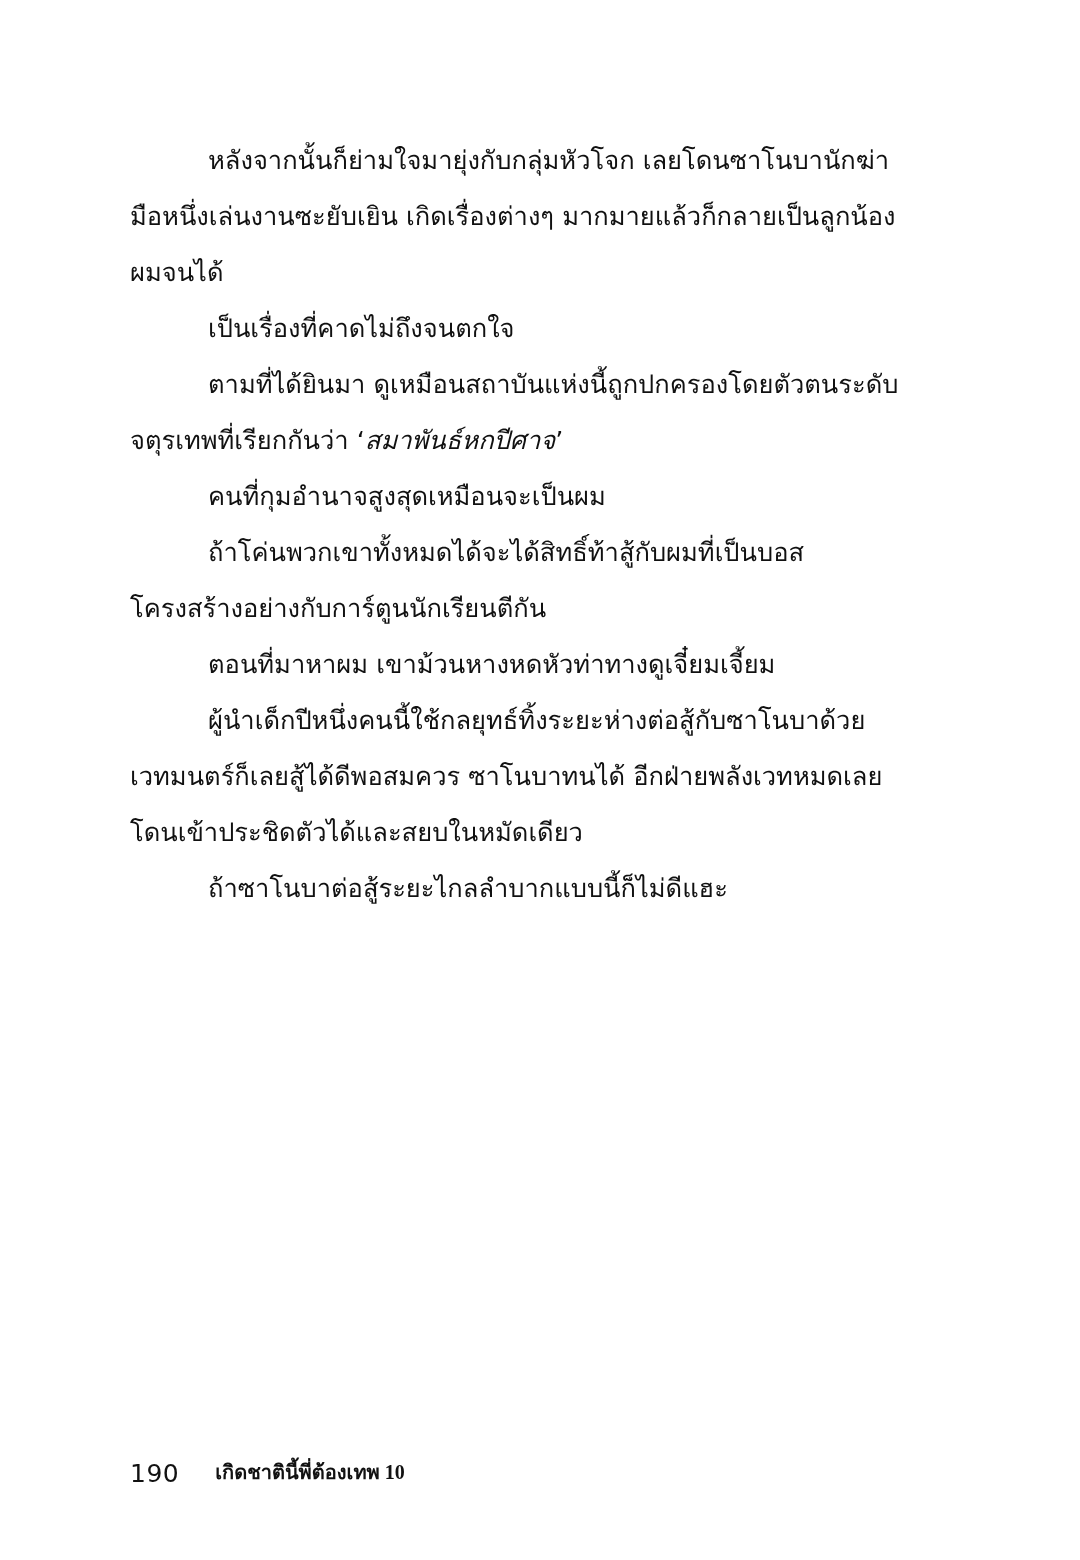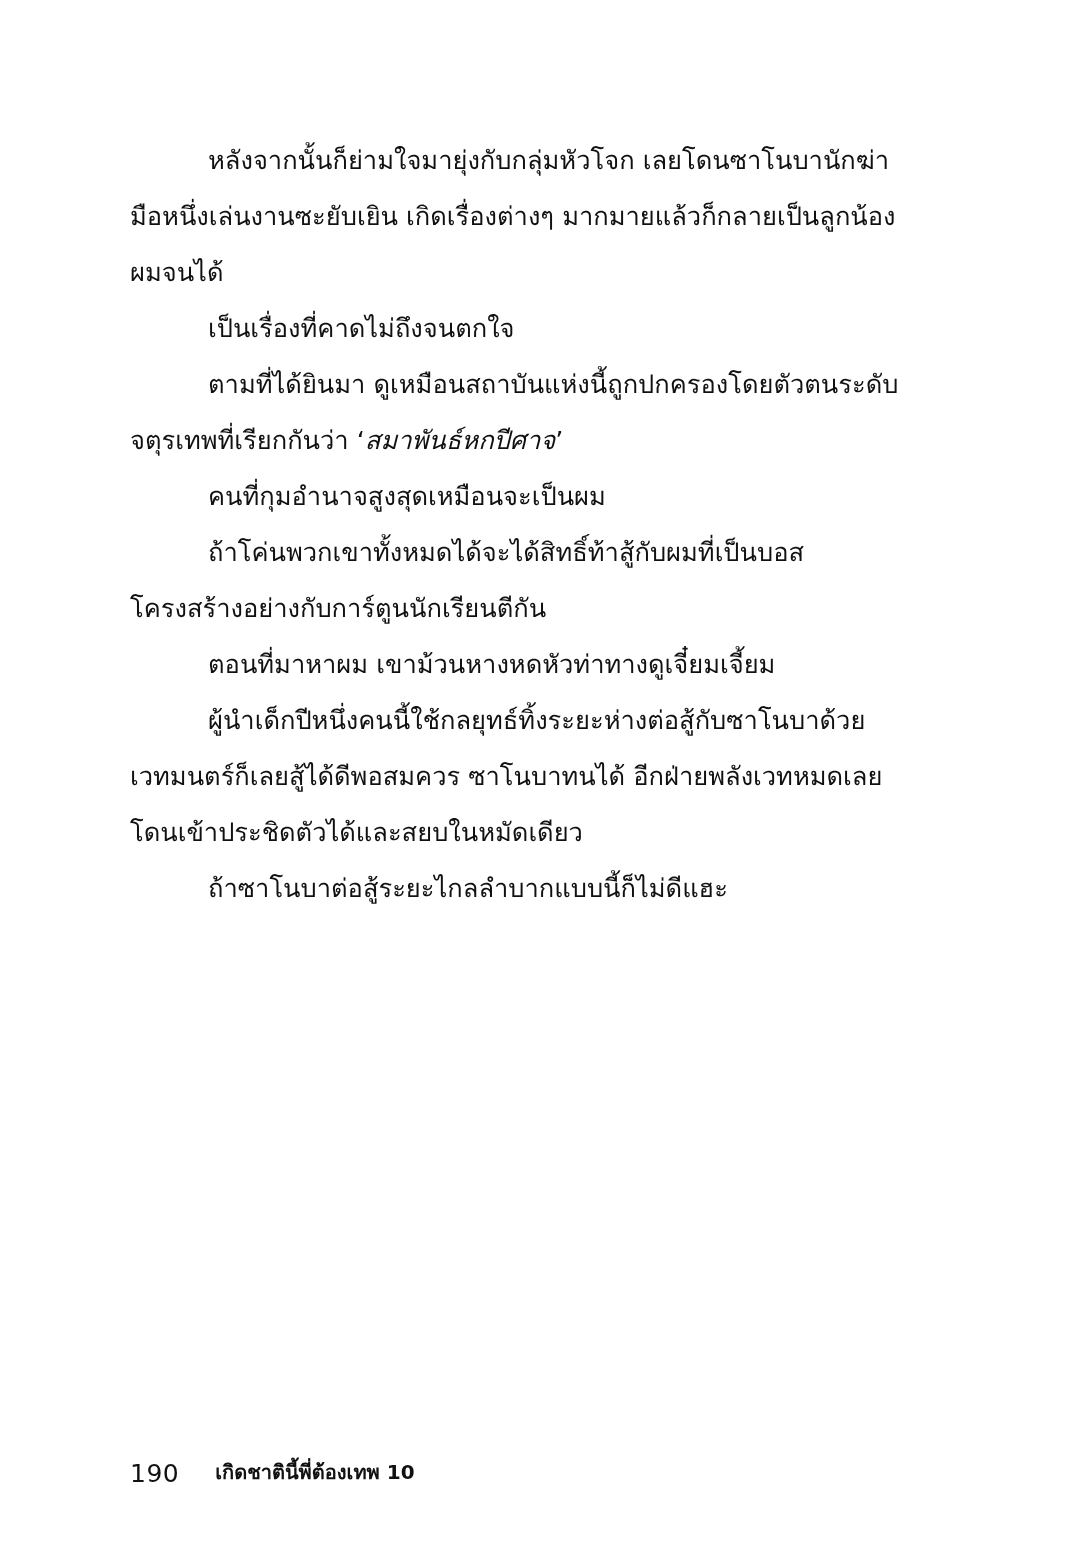--- a/index.html
+++ b/index.html
@@ -47,20 +47,21 @@
   }
   .folio {
     font-size: 25px;
     color: #111111;
     letter-spacing: 0.5px;
   }
   .running-title {
     font-size: 20px;
     font-weight: bold;
     color: #111111;
+    font-family: Liberation Serif, serif;
   }
 </style>
 </head>
 <body>
 
 <div class="page">
 
   <div class="body-text" id="body-text">
       <p class="para">หลังจากนั้นก็ย่ามใจมายุ่งกับกลุ่มหัวโจก เลยโดนซาโนบานักฆ่ามือหนึ่งเล่นงานซะยับเยิน เกิดเรื่องต่างๆ มากมายแล้วก็กลายเป็นลูกน้องผมจนได้</p>
       <p class="para">เป็นเรื่องที่คาดไม่ถึงจนตกใจ</p>

